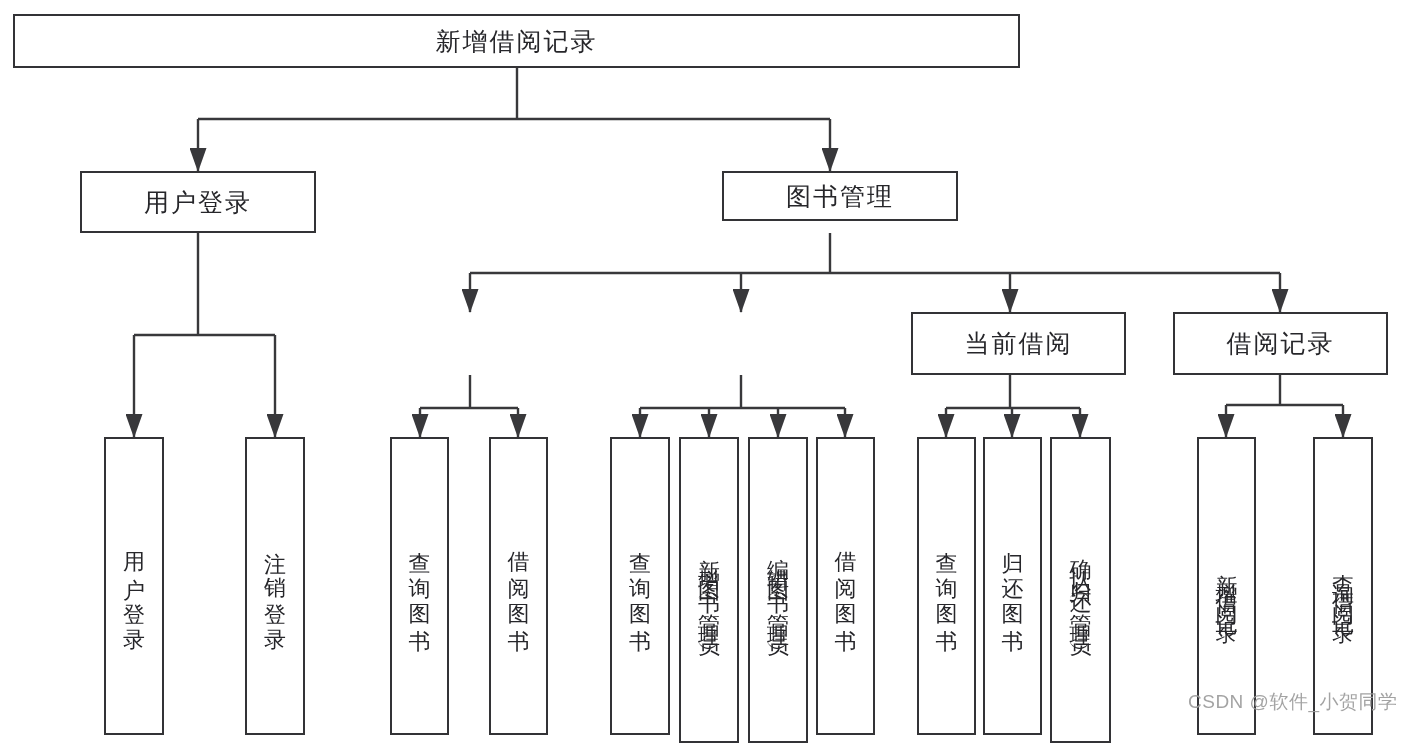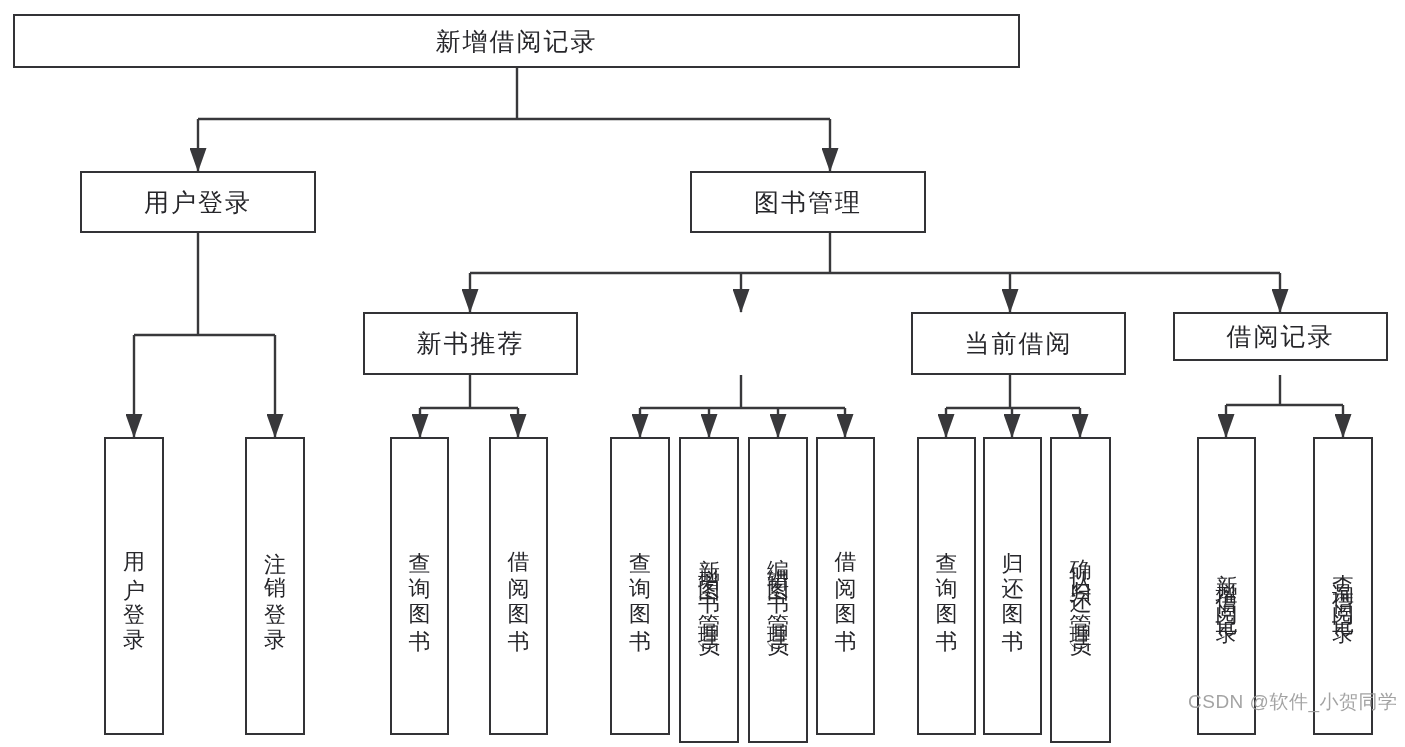--- a/index.html
+++ b/index.html
@@ -99,31 +99,28 @@
     </g>
   </svg>
 
   <div class="hbox" style="left:13px;top:14px;width:1007px;height:54px">
     <span class="hlabel">新增借阅记录</span>
   </div>
 
   <div class="hbox" style="left:80px;top:171px;width:236px;height:62px">
     <span class="hlabel">用户登录</span>
   </div>
-  <div class="hbox" style="left:690px;top:171px;width:236px;height:62px">
+  <div class="hbox" style="left:722px;top:171px;width:236px;height:50px">
     <span class="hlabel">图书管理</span>
   </div>
 
-  <div class="hbox" style="left:363px;top:312px;width:215px;height:63px">
-    <span class="hlabel">新书推荐</span>
-  </div>
   <div class="hbox" style="left:911px;top:312px;width:215px;height:63px">
     <span class="hlabel">当前借阅</span>
   </div>
-  <div class="hbox" style="left:1173px;top:312px;width:215px;height:49px">
+  <div class="hbox" style="left:1173px;top:312px;width:215px;height:63px">
     <span class="hlabel">借阅记录</span>
   </div>
 
   <div class="leaf" style="left:104px;width:60px;height:298px">
     <span class="vlabel ls4">用户登录</span>
   </div>
   <div class="leaf" style="left:245px;width:60px;height:298px">
     <span class="vlabel ls4">注销登录</span>
   </div>
 

